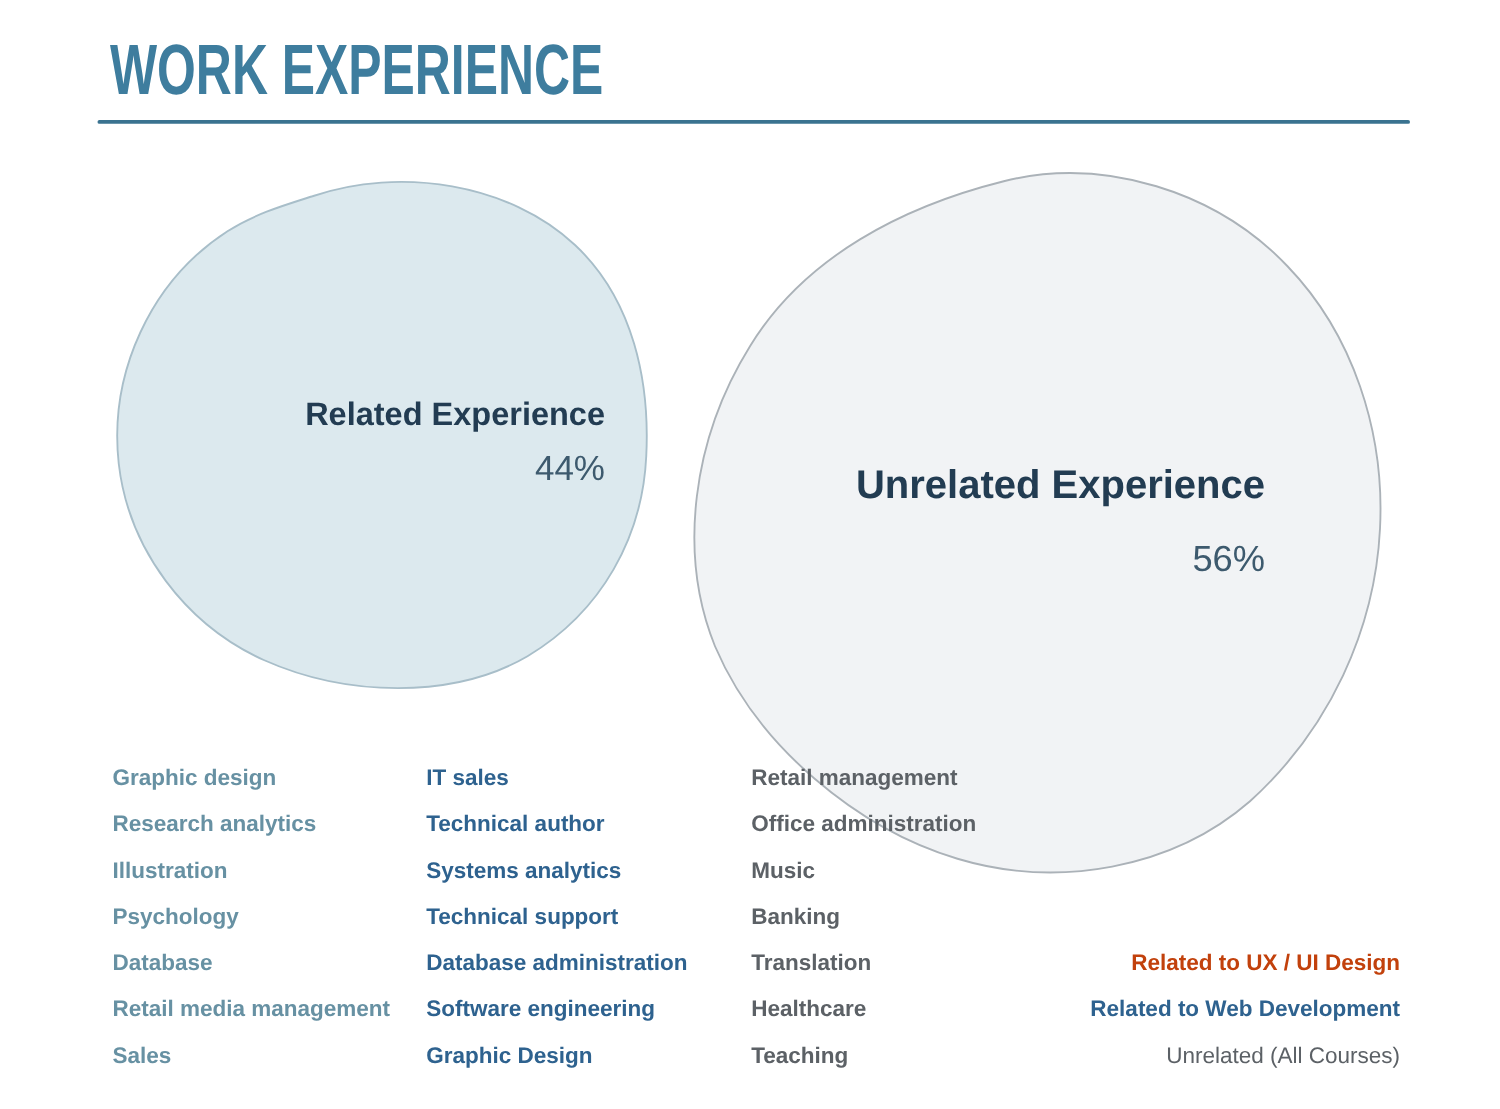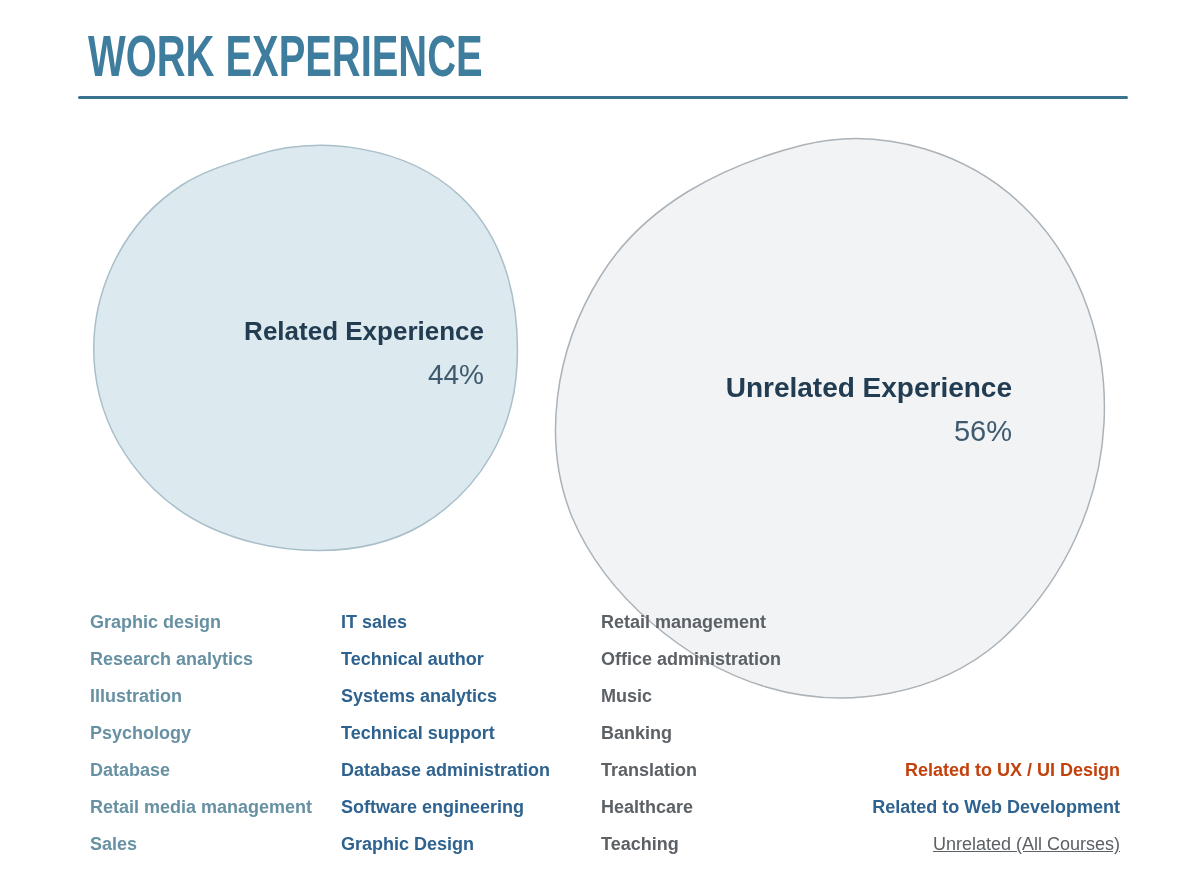--- a/index.html
+++ b/index.html
@@ -22,34 +22,34 @@
   .blob-related{left:90px;top:141px;width:432px;height:420px;}
   .blob-unrelated{left:548px;top:135px;width:562px;height:572px;}
 
   .bubble-label{position:absolute;text-align:right;z-index:3;}
   .bubble-label .bl-name{font-weight:bold;color:#223c52;}
   .bubble-label .bl-pct{color:#3d5a6e;}
   .bubble-label.related{left:92px;top:316px;width:392px;}
   .bubble-label.related .bl-name{font-size:26px;line-height:30px;}
   .bubble-label.related .bl-pct{font-size:28px;line-height:32px;margin-top:13px;}
   .bubble-label.unrelated{left:620px;top:372px;width:392px;}
-  .bubble-label.unrelated .bl-name{font-size:28px;line-height:31px;}
-  .bubble-label.unrelated .bl-pct{font-size:29px;line-height:33px;margin-top:12px;}
+  .bubble-label.unrelated .bl-name{font-size:32px;line-height:31px;}
+  .bubble-label.unrelated .bl-pct{font-size:29px;line-height:33px;margin-top:29px;}
 
   
   .col{position:absolute;top:604px;line-height:37px;font-size:18px;white-space:nowrap;z-index:2;}
   .col-ux{left:90px;font-weight:bold;color:#6791a3;}
   .col-web{left:341px;font-weight:bold;color:#2e628f;}
   .col-un{left:601px;font-weight:bold;color:#5c6166;}
 
   
   .legend{position:absolute;right:80px;top:752px;text-align:right;line-height:37px;font-size:18px;white-space:nowrap;z-index:2;}
   .legend .lg-ux{font-weight:bold;color:#c2410c;}
   .legend .lg-web{font-weight:bold;color:#2e628f;}
-  .legend .lg-un{font-weight:normal;color:#5c6166;text-decoration:underline;}
+  .legend .lg-un{font-weight:normal;color:#5c6166;}
 </style>
 </head>
 <body>
 
 <div class="slide">
 
   <h1 class="page-title"><span class="condensed">WORK EXPERIENCE</span></h1>
   <div class="title-rule"></div>
 
   <svg class="blob blob-related" viewBox="0 0 432 420" aria-hidden="true">

